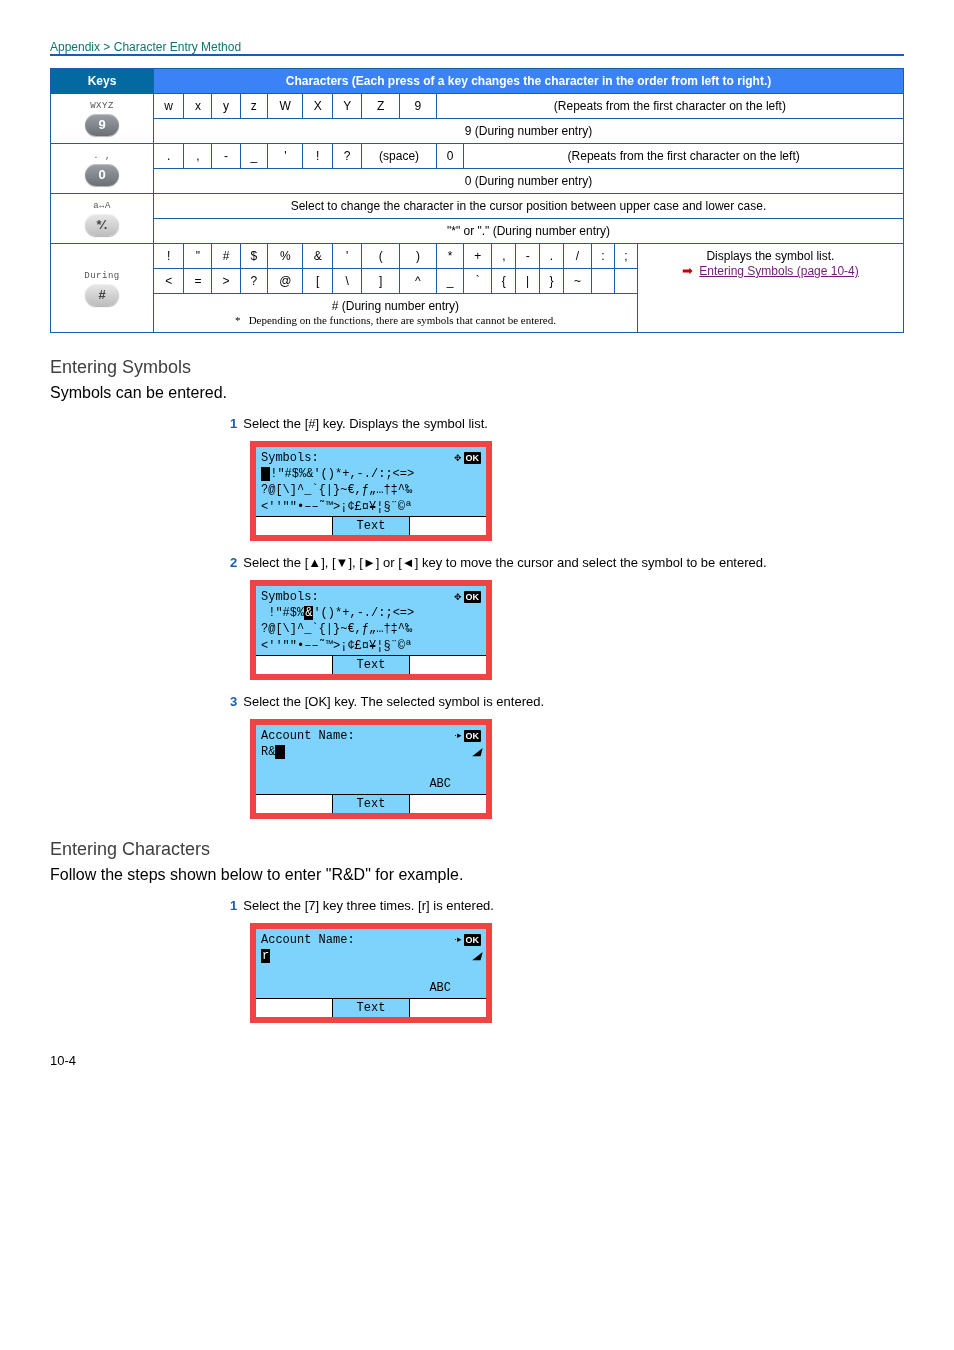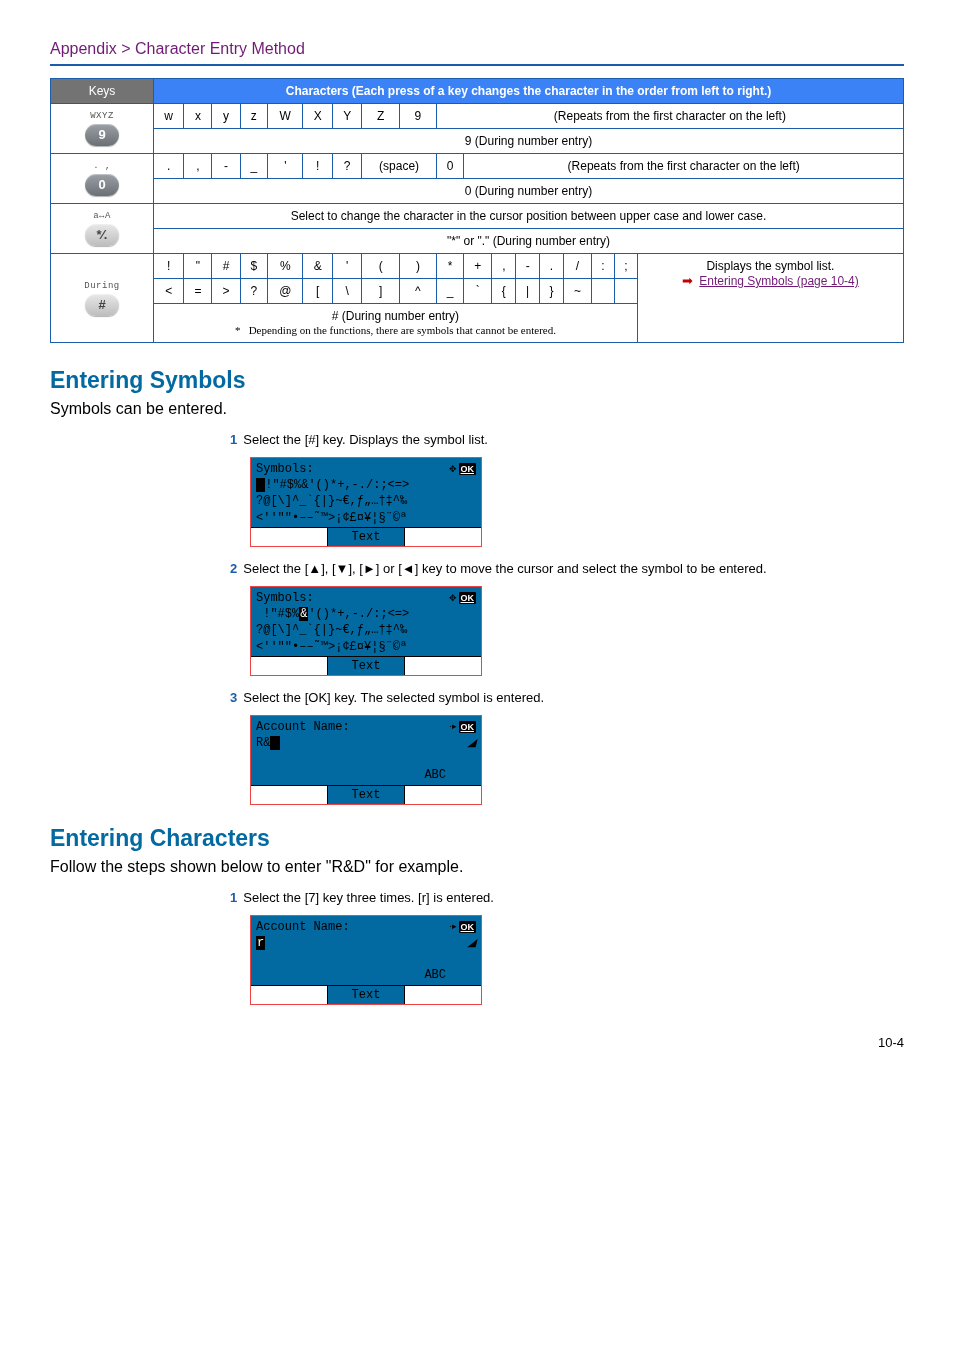--- a/index.html
+++ b/index.html
@@ -5,45 +5,44 @@
   body {
     margin: 0;
     padding: 40px 50px;
     font-family: Arial, Helvetica, sans-serif;
     font-size: 13px;
     color: #000;
     background: #fff;
     width: 854px;
   }
   .breadcrumb {
-    font-size: 16px;
-    color: #701a75;
-    margin-bottom: 6px;
+    font-size: 12px;
+    color: #0f766e;
   }
   .hr-blue {
     border: none;
     border-top: 2px solid #1a5eab;
     margin: 0 0 12px 0;
   }
   table.keys {
     border-collapse: collapse;
     width: 100%;
     font-size: 12px;
     margin-bottom: 24px;
   }
   table.keys th, table.keys td {
     border: 1px solid #1a5eab;
     padding: 5px 6px;
     text-align: center;
     vertical-align: middle;
   }
   th.keys-head {
-    background: #737373;
+    background: #0369a1;
     color: #fff;
-    font-weight: normal;
+    font-weight: bold;
     width: 90px;
   }
   th.char-head {
     background: #3b82f6;
     color: #fff;
     font-weight: bold;
     text-align: center;
   }
   td.key-cell {
     background: #fff;
@@ -77,83 +76,83 @@
   td.wide {
     text-align: left;
     padding-left: 10px;
   }
   .link {
     color: #701a75;
     text-decoration: underline;
     margin-top: 12px;
   }
   h2.section {
-    color: #0369a1;
-    font-size: 23px;
-    font-weight: bold;
+    color: #404040;
+    font-size: 18px;
+    font-weight: normal;
     margin: 20px 0 6px 0;
   }
   .body-text {
     font-size: 16px;
     margin-bottom: 14px;
   }
   .step-row {
     margin: 10px 0 10px 180px;
   }
   .step-num {
     color: #1a5eab;
     font-weight: bold;
     margin-right: 6px;
   }
   .lcd {
-    border: 1px solid #ef4444;
+    border: 6px solid #ef4444;
     width: 230px;
     margin: 6px 0 14px 200px;
     font-family: "Courier New", monospace;
     font-size: 12px;
     line-height: 1.35;
     position: relative;
-    background: #0369a1;
+    background: #7dd3fc;
   }
   .lcd-inner {
     padding: 3px 5px 1px 5px;
   }
   .lcd-title {
     display: flex;
     justify-content: space-between;
     align-items: center;
   }
   .ok-badge {
     display: inline-flex;
     align-items: center;
     gap: 2px;
     font-family: Arial, sans-serif;
   }
   .ok-arrows {font-size:9px;line-height:1;}
   .ok-txt {
     background:#000;color:#fff;font-size:9px;font-weight:bold;
-    padding:0 2px;border-radius:1px;text-decoration:underline;
+    padding:0 2px;border-radius:1px;
   }
   .lcd-tabs {
     display:flex;border-top:1px solid #000;
   }
   .lcd-tab {
     flex:1;text-align:center;border-right:1px solid #000;
     padding:1px 0;
   }
   .lcd-tab:last-child{border-right:none;}
   .lcd-tab.empty{background:#fff;}
   .highlight {
     background:#000;color:#fff;padding:0 1px;
   }
   .cursor-arrow{
     font-family: Arial,sans-serif;font-size:11px;font-style:italic;
   }
   .page-num {
-    text-align: right;
+    text-align: left;
     font-size: 13px;
     margin-top: 30px;
   }
   .arrow-key{
     font-family: Arial, sans-serif;
   }
   .sym-right {
     text-align:left;
     font-size:12px;
     padding:5px 6px;

